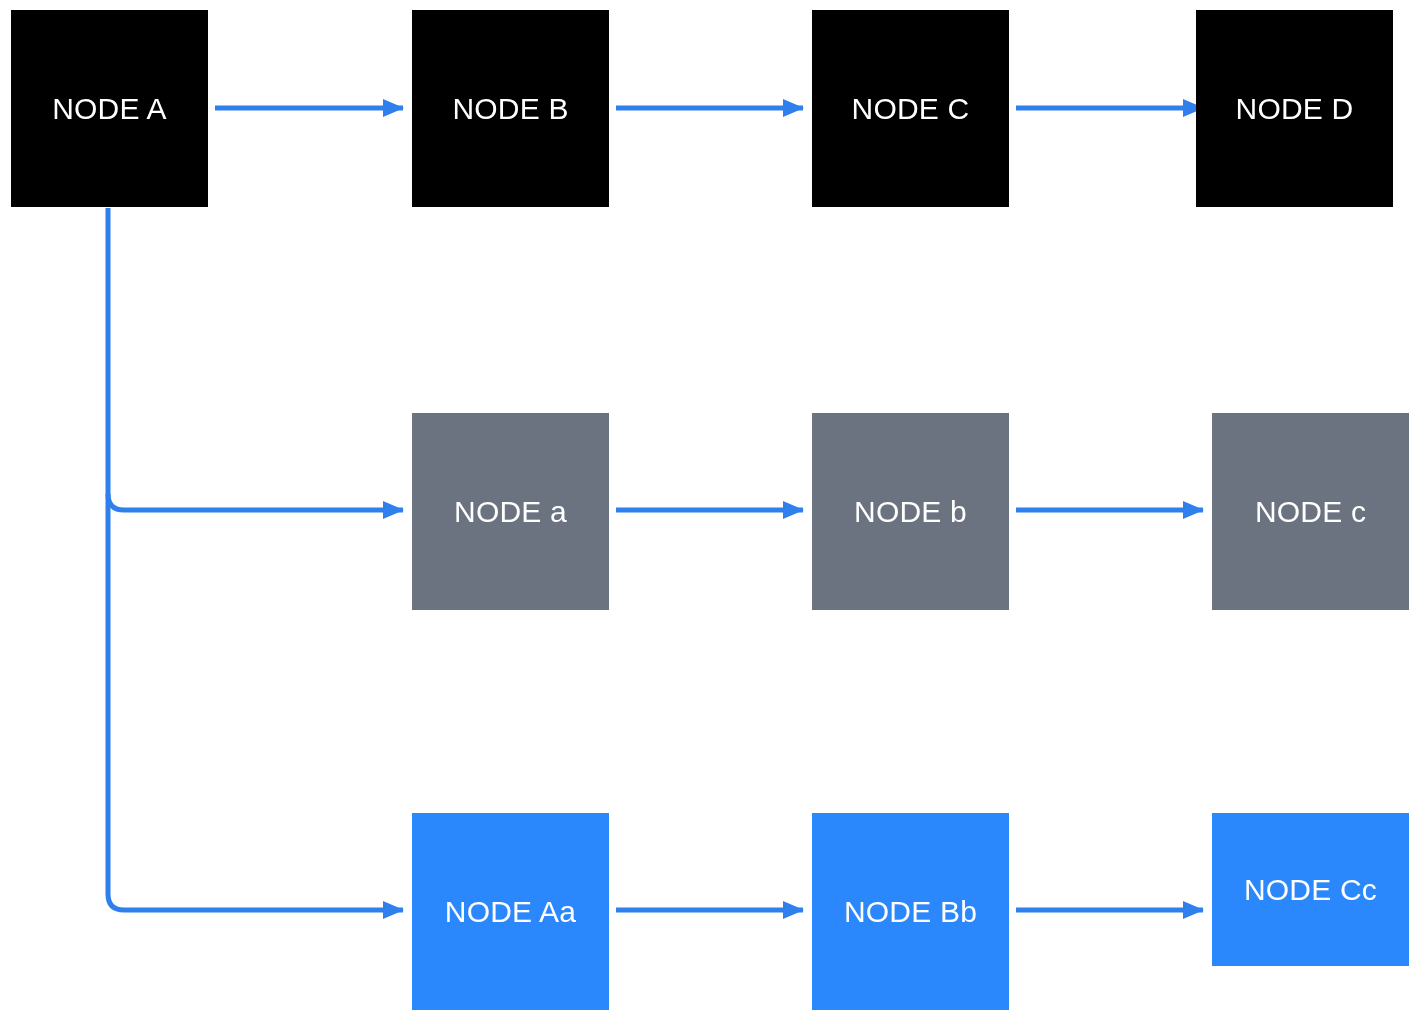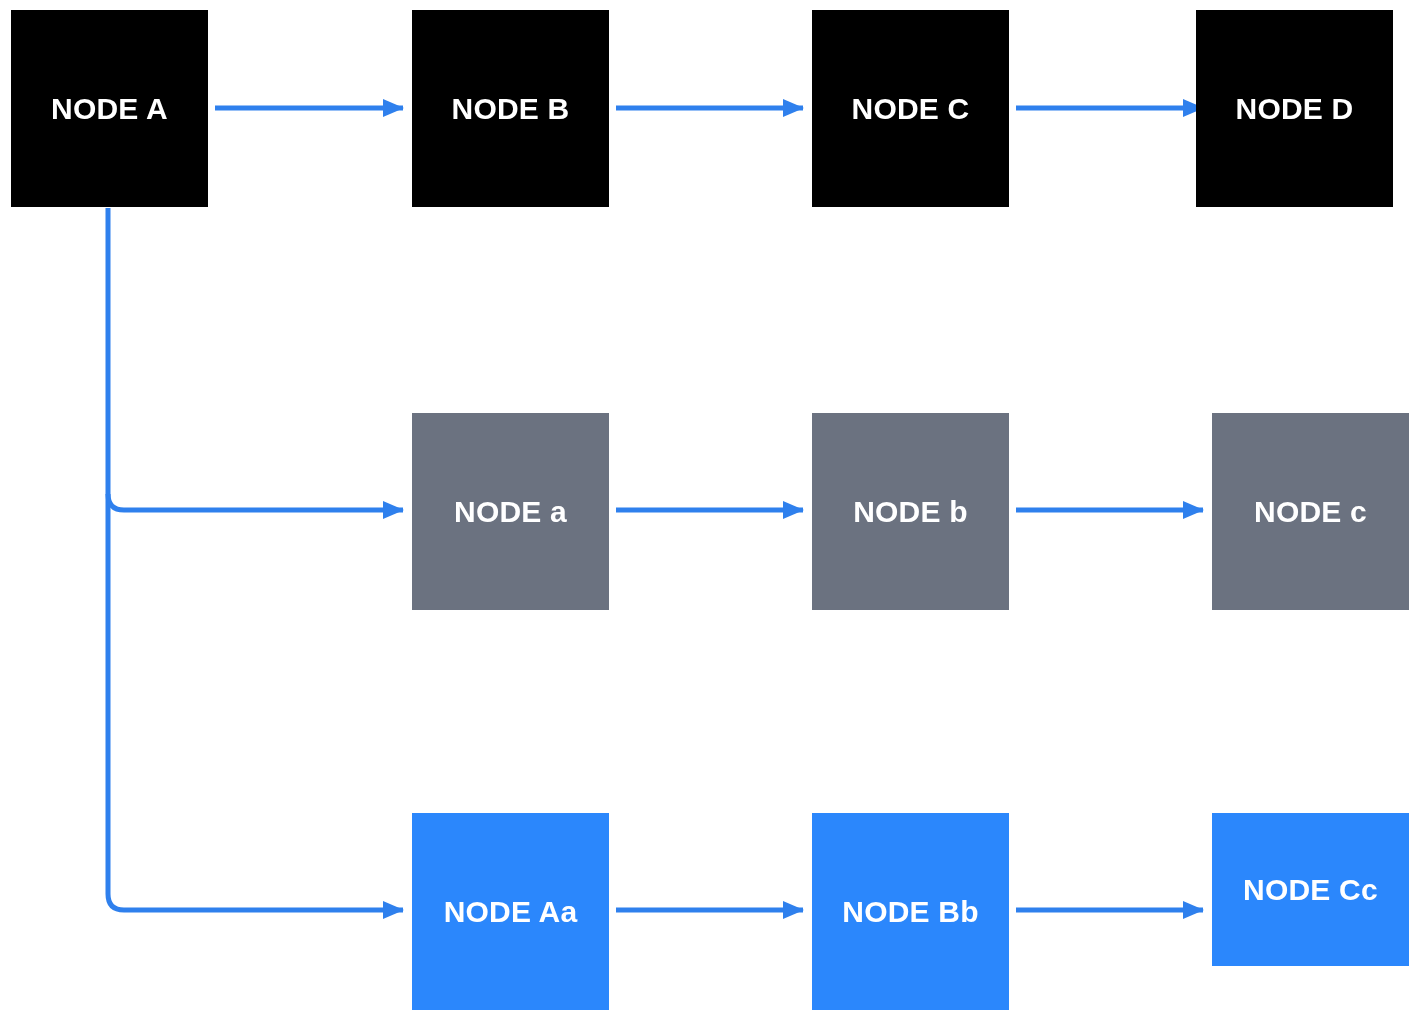--- a/index.html
+++ b/index.html
@@ -27,21 +27,21 @@
     pointer-events: none;
   }
   .node {
     position: absolute;
     display: flex;
     align-items: center;
     justify-content: center;
     box-sizing: border-box;
     color: #ffffff;
     font-size: 30px;
-    font-weight: 700;
+    font-weight: 400;
     letter-spacing: 0.2px;
     line-height: 1;
     white-space: nowrap;
     user-select: none;
   }
   .node-label {
     color: #ffffff;
   }
 </style>
 </head>

